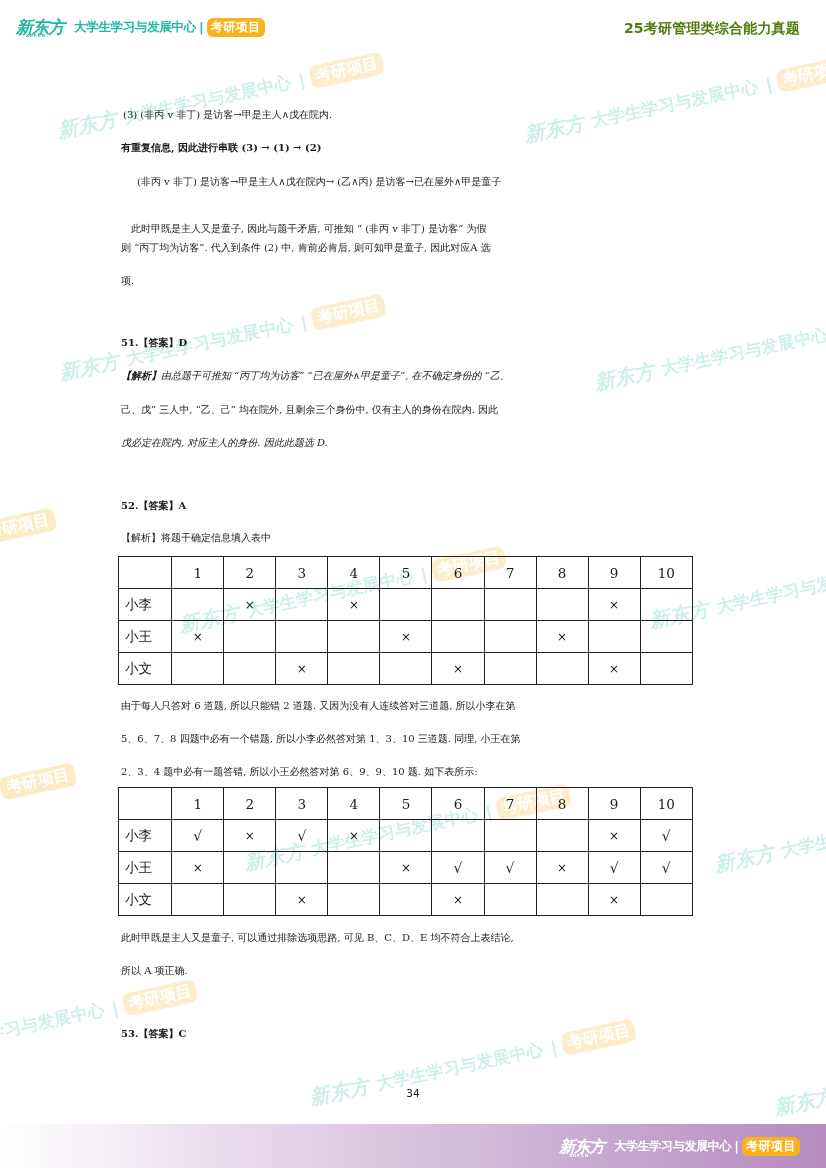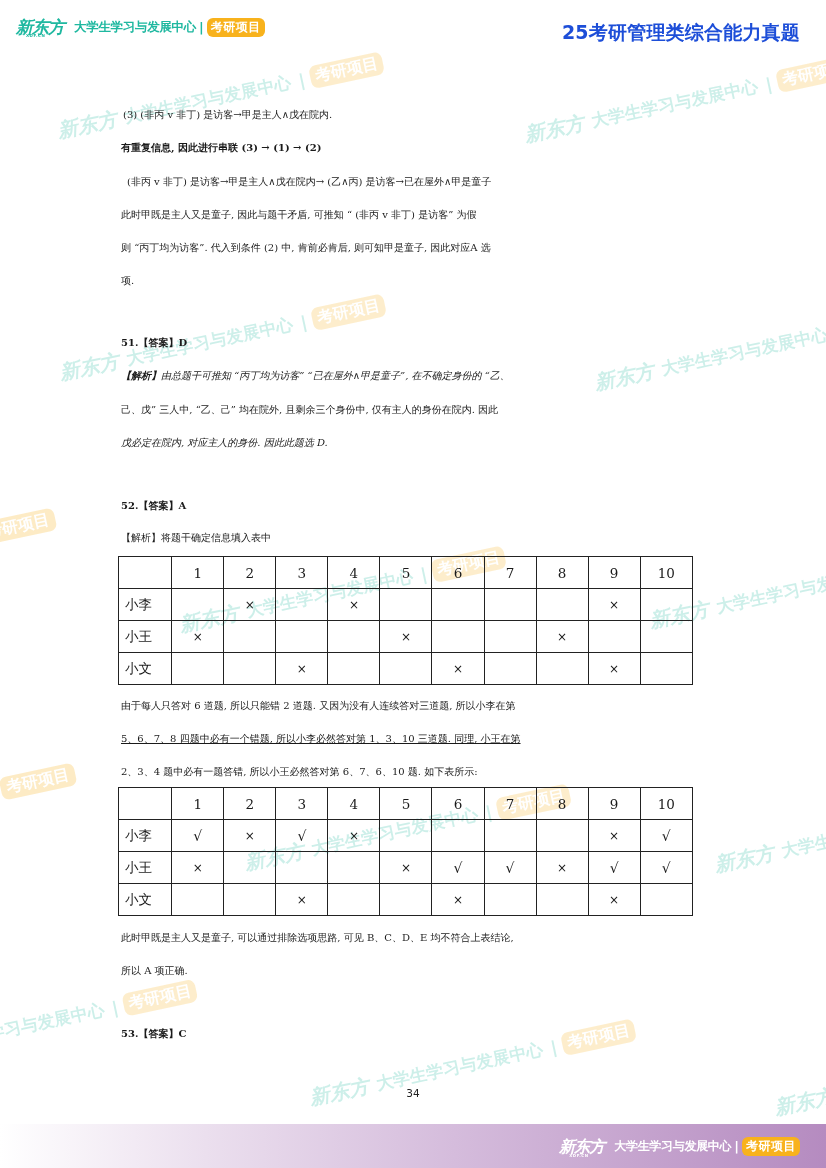--- a/index.html
+++ b/index.html
@@ -25,21 +25,21 @@
       font-family: "DejaVu Sans", sans-serif; font-weight: bold; color: #1fb8a0;
       font-size: 12.5px; margin-left: 10px; letter-spacing: -0.3px;
     }
     .brand-sep { color: #1fb8a0; font-family: "DejaVu Sans", sans-serif; font-weight: bold; font-size: 13px; margin: 0 3px; }
     .badge {
       background: #f8b21c; color: #ffffff; border-radius: 6px; padding: 1px 4px;
       font-family: "DejaVu Sans", sans-serif; font-weight: bold; font-size: 12px; letter-spacing: 0.5px;
     }
     .doc-title {
       position: absolute; right: 26px; top: 20px;
-      font-family: "DejaVu Sans", sans-serif; font-weight: bold; color: #1d4ed8; font-size: 19px;
+      font-family: "DejaVu Sans", sans-serif; font-weight: bold; color: #4d7c0f; font-size: 14px;
       letter-spacing: 0.2px;
     }
 
     
     .wm {
       position: absolute; white-space: nowrap; transform: rotate(-12deg); transform-origin: left center;
       pointer-events: none; display: flex; align-items: center; opacity: 0.22; z-index: 0;
     }
     .wm .w-logo { font-family: "DejaVu Sans", sans-serif; font-weight: bold; font-style: italic; color: #1fb8a0; font-size: 20px; }
     .wm .w-text { font-family: "DejaVu Sans", sans-serif; font-weight: bold; color: #1fb8a0; font-size: 17px; margin-left: 8px; }
@@ -148,22 +148,22 @@
 <div class="wm" style="left:775px; top:1095px;">
   <span class="w-logo">新东方</span>
 </div>
 <div class="wm-badge-only" style="left:0px; top:770px;">考研项目</div>
 <div class="wm-badge-only" style="left:-20px; top:515px;">考研项目</div>
 
 <div class="content">
 
   <div class="line" style="top:106px; left:2px;">(3) (非丙 v 非丁) 是访客→甲是主人∧戊在院内.</div>
   <div class="line" style="top:139px;font-weight:bold;">有重复信息, 因此进行串联 (3) → (1) → (2)</div>
-  <div class="line" style="top:173px; left:6px;">(非丙 v 非丁) 是访客→甲是主人∧戊在院内→ (乙∧丙) 是访客→已在屋外∧甲是童子</div>
-  <div class="line" style="top:206px;">此时甲既是主人又是童子, 因此与题干矛盾, 可推知 “ (非丙 v 非丁) 是访客” 为假</div>
+  <div class="line" style="top:173px; left:16px;">(非丙 v 非丁) 是访客→甲是主人∧戊在院内→ (乙∧丙) 是访客→已在屋外∧甲是童子</div>
+  <div class="line" style="top:220px;margin-left:10px;">此时甲既是主人又是童子, 因此与题干矛盾, 可推知 “ (非丙 v 非丁) 是访客” 为假</div>
   <div class="line" style="top:239px;">则 “丙丁均为访客”. 代入到条件 (2) 中, 肯前必肯后, 则可知甲是童子, 因此对应A 选</div>
   <div class="line" style="top:272px;">项.</div>
 
   <div class="line ans" style="top:334px;">51.【答案】D</div>
   <div class="line" style="top:367px;font-style:italic;">
     <span class="ans">【解析】</span><span>由总题干可推知 “丙丁均为访客” “已在屋外∧甲是童子”, 在不确定身份的 “乙、</span>
   </div>
   <div class="line" style="top:401px;">己、戊” 三人中, “乙、己” 均在院外, 且剩余三个身份中, 仅有主人的身份在院内. 因此</div>
   <div class="line" style="top:434px;font-style:italic;">戊必定在院内, 对应主人的身份. 因此此题选 D.</div>
 
@@ -223,22 +223,22 @@
       <td class="mark">×</td>
       <td class="mark"></td>
       <td class="mark"></td>
       <td class="mark">×</td>
       <td class="mark"></td>
     </tr>
   </tbody>
     </table>
 
   <div class="line" style="top:697px;">由于每人只答对 6 道题, 所以只能错 2 道题. 又因为没有人连续答对三道题, 所以小李在第</div>
-  <div class="line" style="top:730px;text-decoration:underline;">5、6、7、8 四题中必有一个错题, 所以小李必然答对第 1、3、10 三道题. 同理, 小王在第</div>
-  <div class="line" style="top:763px;">2、3、4 题中必有一题答错, 所以小王必然答对第 6、7、6、10 题. 如下表所示:</div>
+  <div class="line" style="top:730px;">5、6、7、8 四题中必有一个错题, 所以小李必然答对第 1、3、10 三道题. 同理, 小王在第</div>
+  <div class="line" style="top:763px;">2、3、4 题中必有一题答错, 所以小王必然答对第 6、9、9、10 题. 如下表所示:</div>
 
   <table class="grid" style="top:787px;">
     <tbody>
         <tr>
       <td class="name"></td>
       <td>1</td>
       <td>2</td>
       <td>3</td>
       <td>4</td>
       <td>5</td>

